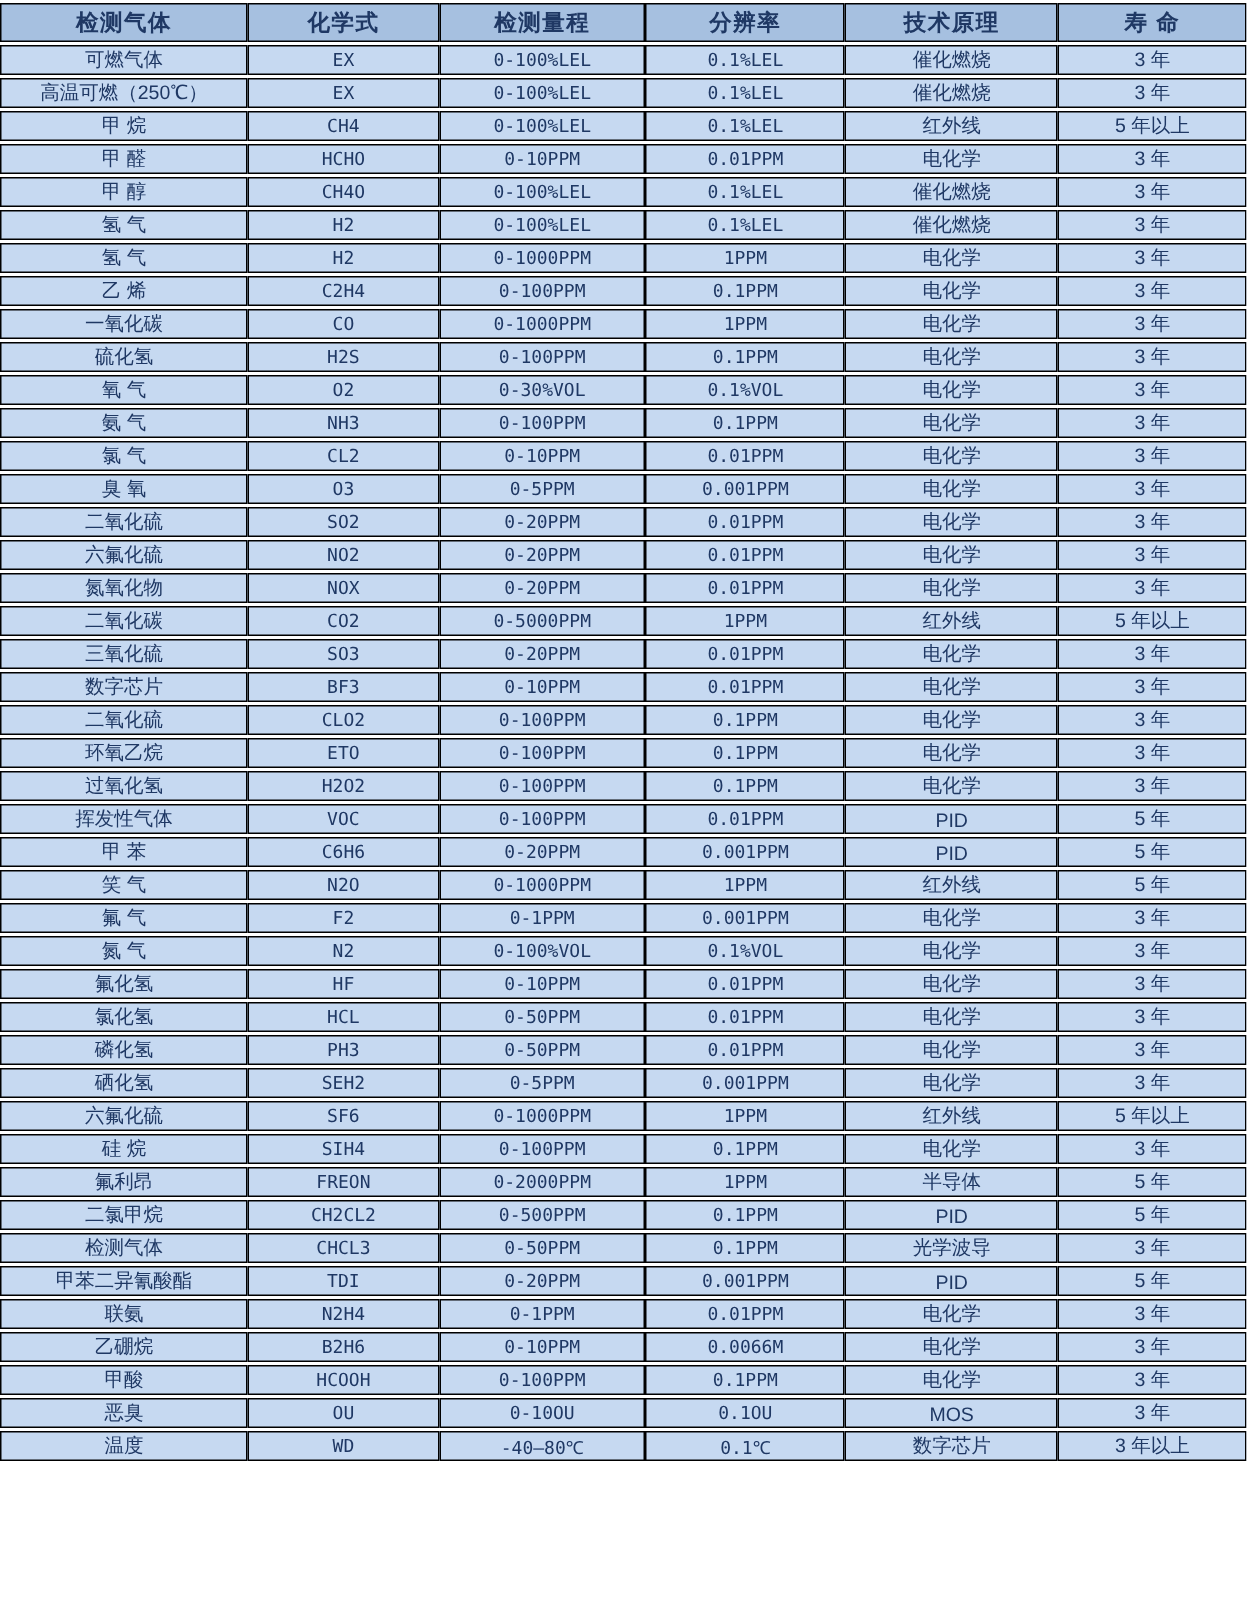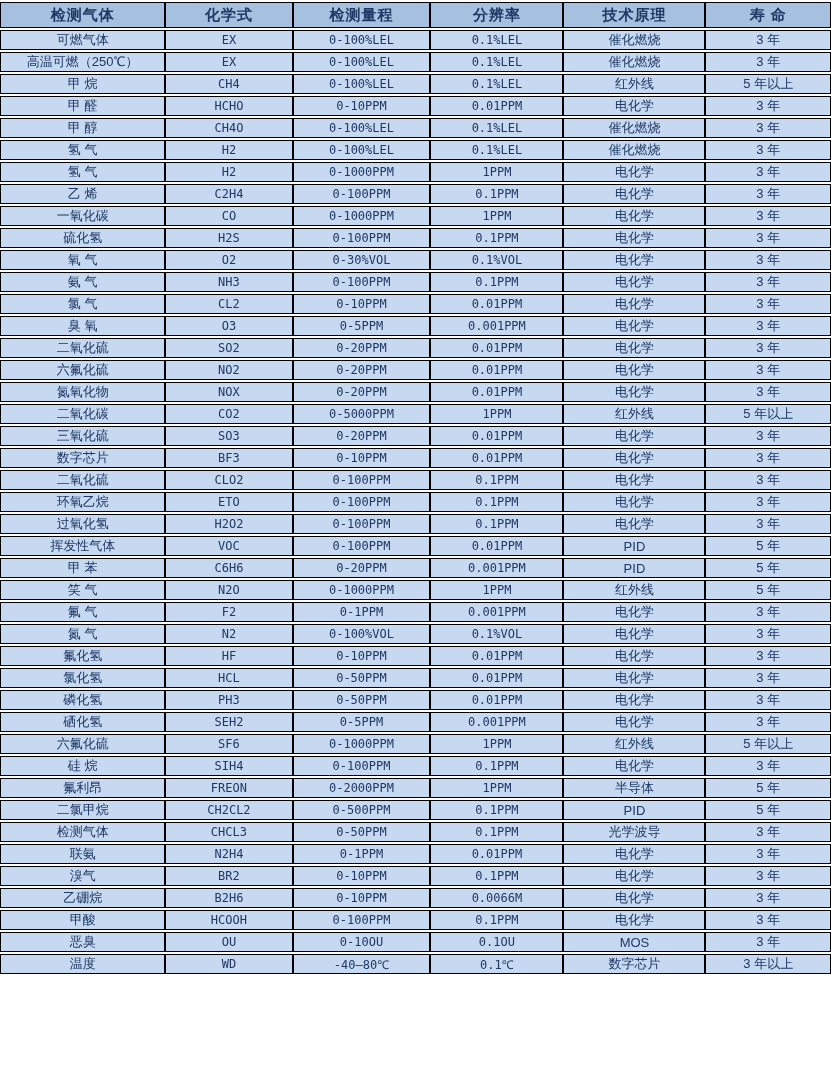--- a/index.html
+++ b/index.html
@@ -373,32 +373,32 @@
         </tr>
         <tr>
           <td>检测气体</td>
           <td class="mono">CHCL3</td>
           <td class="mono">0-50PPM</td>
           <td class="mono">0.1PPM</td>
           <td>光学波导</td>
           <td>3 年</td>
         </tr>
         <tr>
+          <td>甲苯二异氰酸酯</td>
+          <td class="mono">TDI</td>
+          <td class="mono">0-20PPM</td>
+          <td class="mono">0.001PPM</td>
+          <td>PID</td>
+          <td>5 年</td>
+        </tr>
+        <tr>
           <td>联氨</td>
           <td class="mono">N2H4</td>
           <td class="mono">0-1PPM</td>
           <td class="mono">0.01PPM</td>
-          <td>电化学</td>
-          <td>3 年</td>
-        </tr>
-        <tr>
-          <td>溴气</td>
-          <td class="mono">BR2</td>
-          <td class="mono">0-10PPM</td>
-          <td class="mono">0.1PPM</td>
           <td>电化学</td>
           <td>3 年</td>
         </tr>
         <tr>
           <td>乙硼烷</td>
           <td class="mono">B2H6</td>
           <td class="mono">0-10PPM</td>
           <td class="mono">0.0066M</td>
           <td>电化学</td>
           <td>3 年</td>

